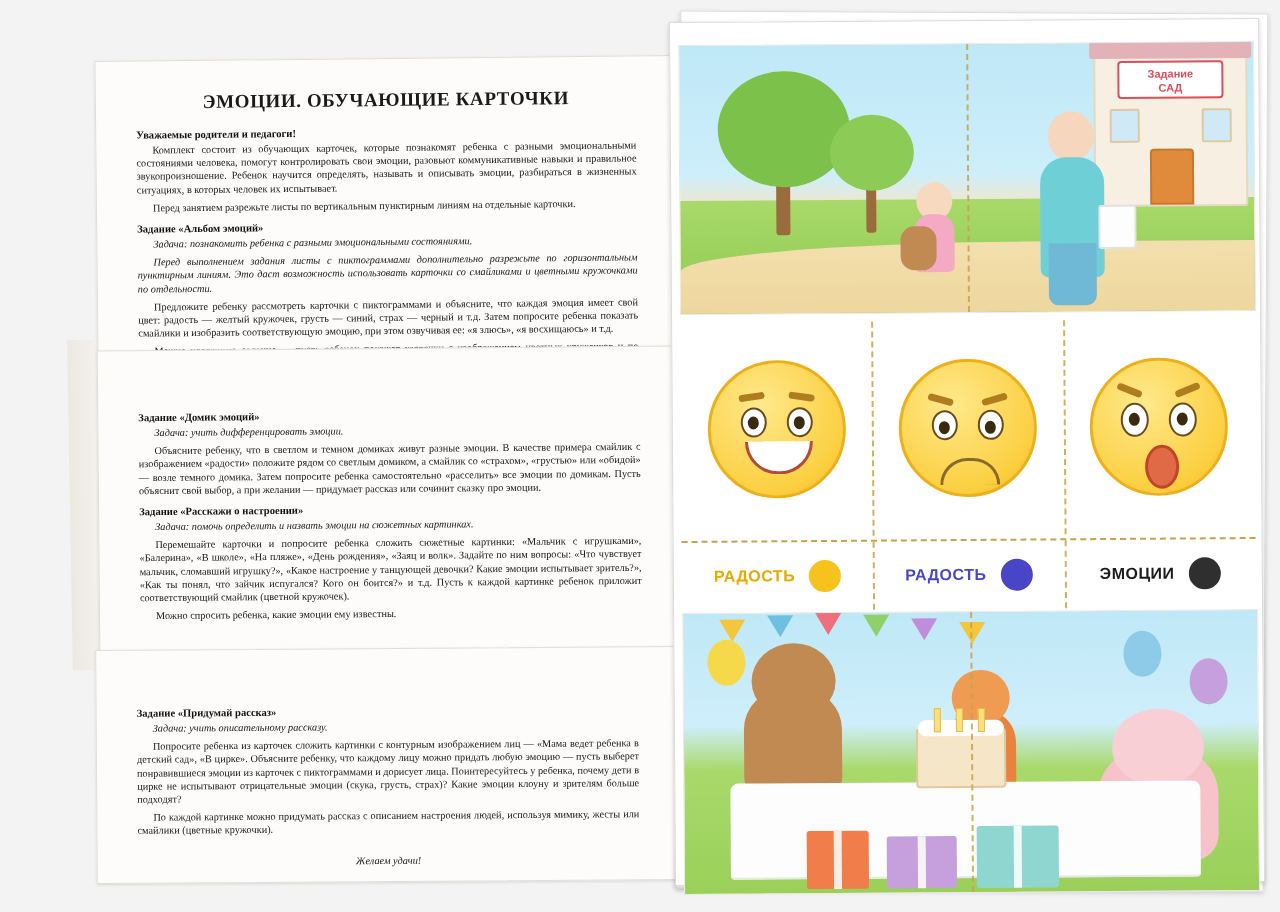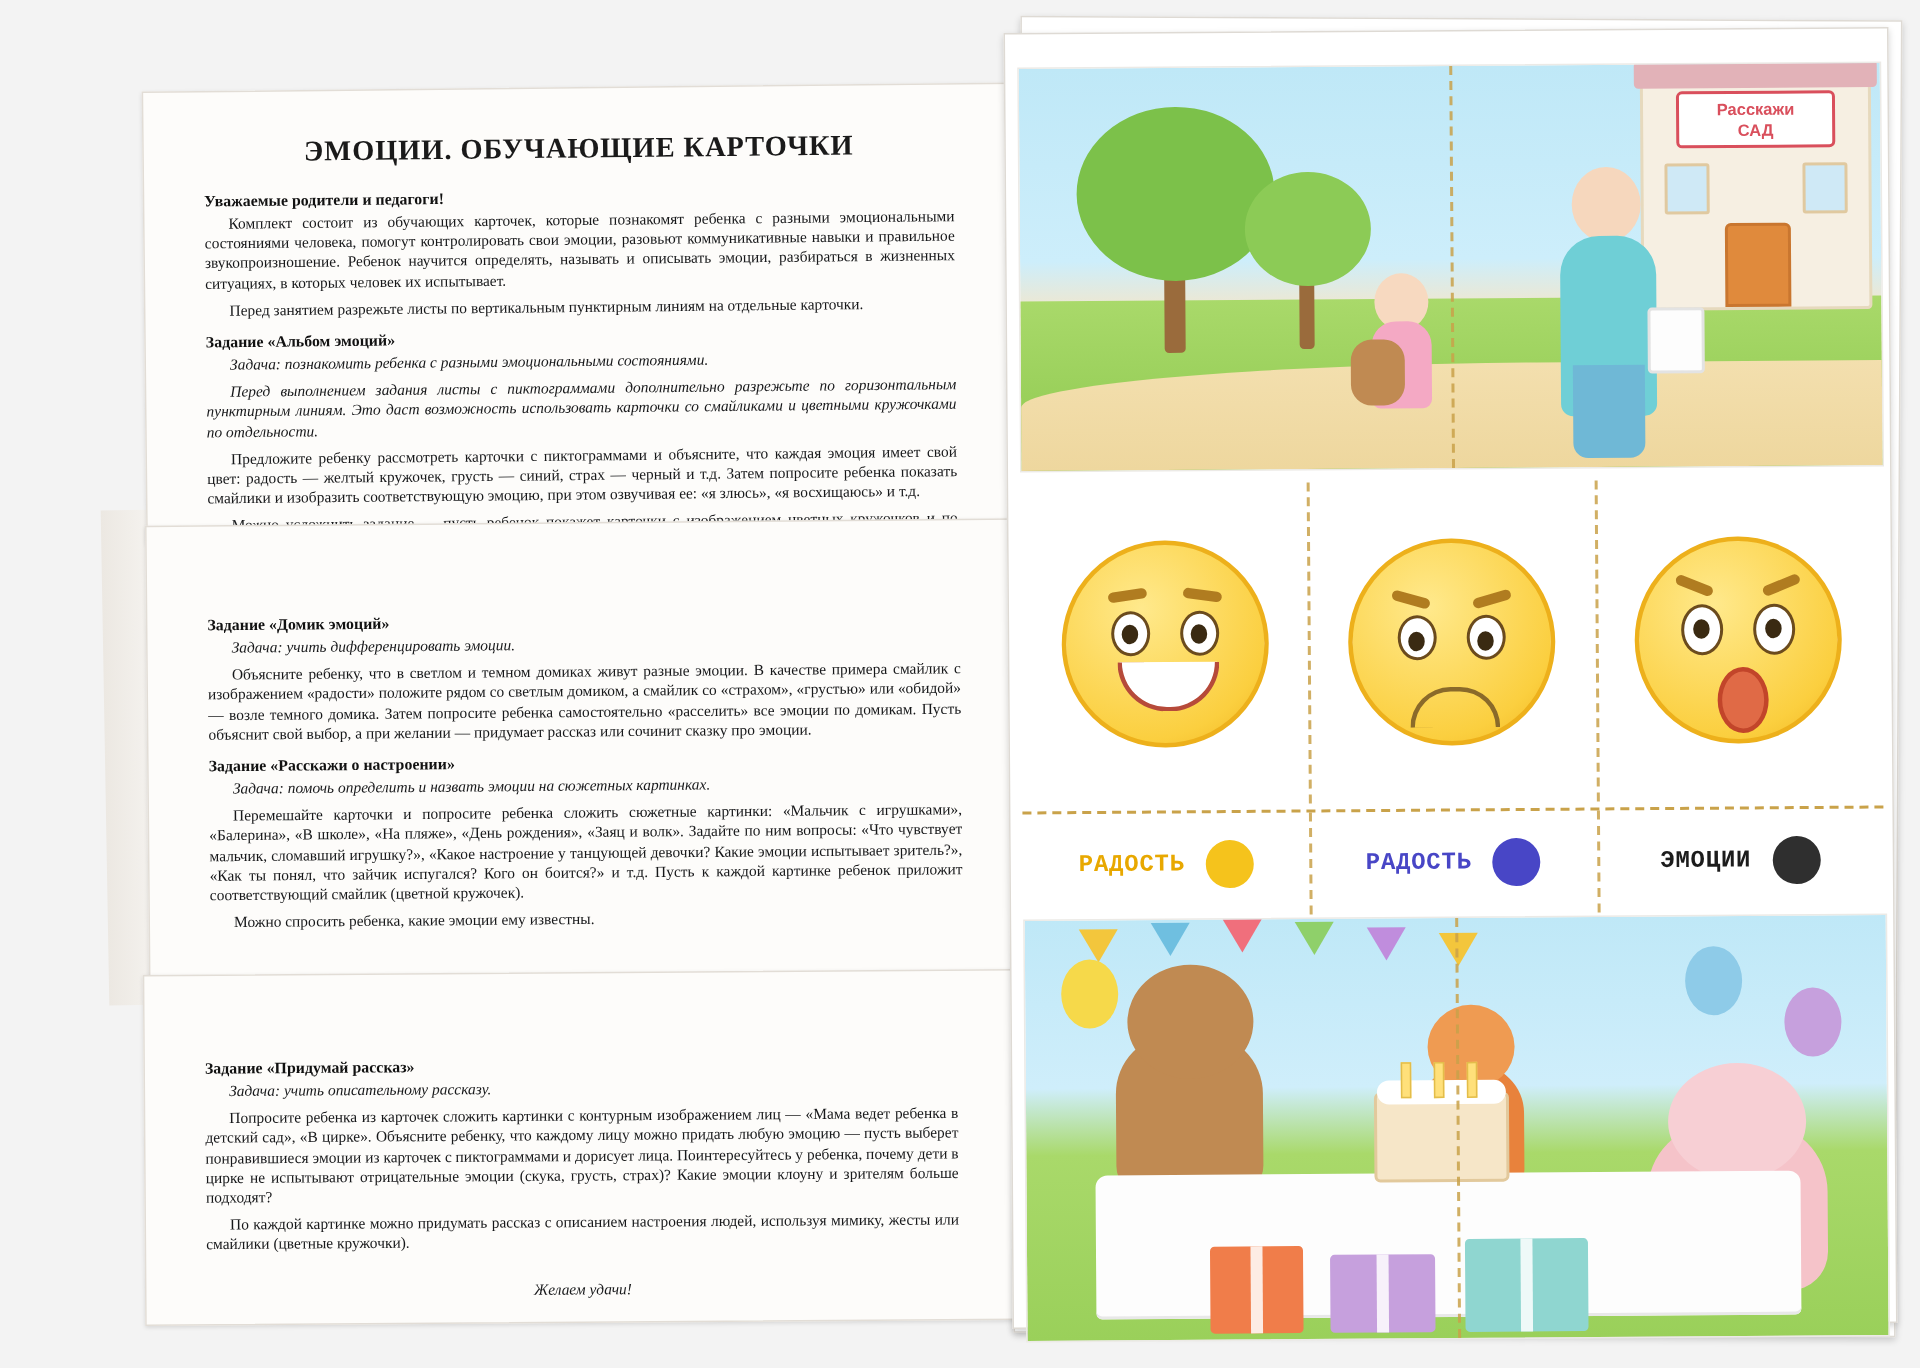--- a/index.html
+++ b/index.html
@@ -93,21 +93,21 @@
   }
   .eye{position:absolute;width:22px;height:26px;border-radius:50%;background:#fff;border:2px solid #6b4b1d;}
   .pupil{position:absolute;width:11px;height:13px;border-radius:50%;background:#3a2a12;}
   .brow{position:absolute;width:26px;height:7px;border-radius:6px;background:#b07c20;}
   .mouth-smile{position:absolute;left:34px;top:78px;width:62px;height:30px;border:3px solid #b64a3a;border-top:none;border-radius:0 0 40px 40px;background:#fff;}
   .mouth-sad{position:absolute;left:38px;top:96px;width:54px;height:24px;border:3px solid #8a6a2a;border-bottom:none;border-radius:40px 40px 0 0;}
   .mouth-o{position:absolute;left:52px;top:84px;width:28px;height:38px;border-radius:50%;background:#e06a46;border:3px solid #c2452a;}
   
   .legend{position:absolute;left:8px;top:518px;width:574px;height:68px;background:#fff;border-top:2px dashed #c9a24a;}
   .legcell{position:absolute;top:0;height:100%;width:33.33%;display:flex;align-items:center;justify-content:center;gap:14px;}
-  .legword{font-family:Liberation Mono, monospace;font-weight:bold;font-size:16px;letter-spacing:.5px;}
+  .legword{font-family:Liberation Sans, sans-serif;font-weight:bold;font-size:16px;letter-spacing:.5px;}
   .dot{width:32px;height:32px;border-radius:50%;}
   
   .pic2{
     position:absolute;left:8px;top:590px;width:574px;height:280px;
     background:linear-gradient(#bfe8f7 0%,#cfeefb 40%,#a9d96a 56%,#9ad05a 100%);
     overflow:hidden;border:1px solid #eceae6;
   }
   .flag{position:absolute;width:0;height:0;border-left:13px solid transparent;border-right:13px solid transparent;border-top:22px solid #f06f7c;}
   .balloon{position:absolute;width:38px;height:46px;border-radius:50%;}
   .table{position:absolute;left:46px;bottom:14px;width:470px;height:96px;background:#fdfdfd;border-radius:8px 8px 4px 4px;box-shadow:0 -2px 0 #e8e8e8 inset;}
@@ -181,21 +181,21 @@
         <div class="path1"></div>
 
         <div class="trunk" style="left:96px;top:118px;width:14px;height:72px;"></div>
         <div class="tree" style="left:38px;top:26px;width:132px;height:116px;"></div>
         <div class="trunk" style="left:186px;top:132px;width:10px;height:56px;"></div>
         <div class="tree" style="left:150px;top:70px;width:84px;height:76px;background:#8ccb56;"></div>
 
         <div class="bldg">
           <div class="roof"></div>
           <div class="sign">
-            <span>Расскажи</span><br>
+            <span>Задание</span><br>
             <span>САД</span>
           </div>
           <div class="win" style="left:14px;top:54px;"></div>
           <div class="win" style="right:14px;top:54px;"></div>
           <div class="door"></div>
         </div>
 
         <div class="mom-hair"></div>
         <div class="mom-head"></div>
         <div class="mom-body"></div>

